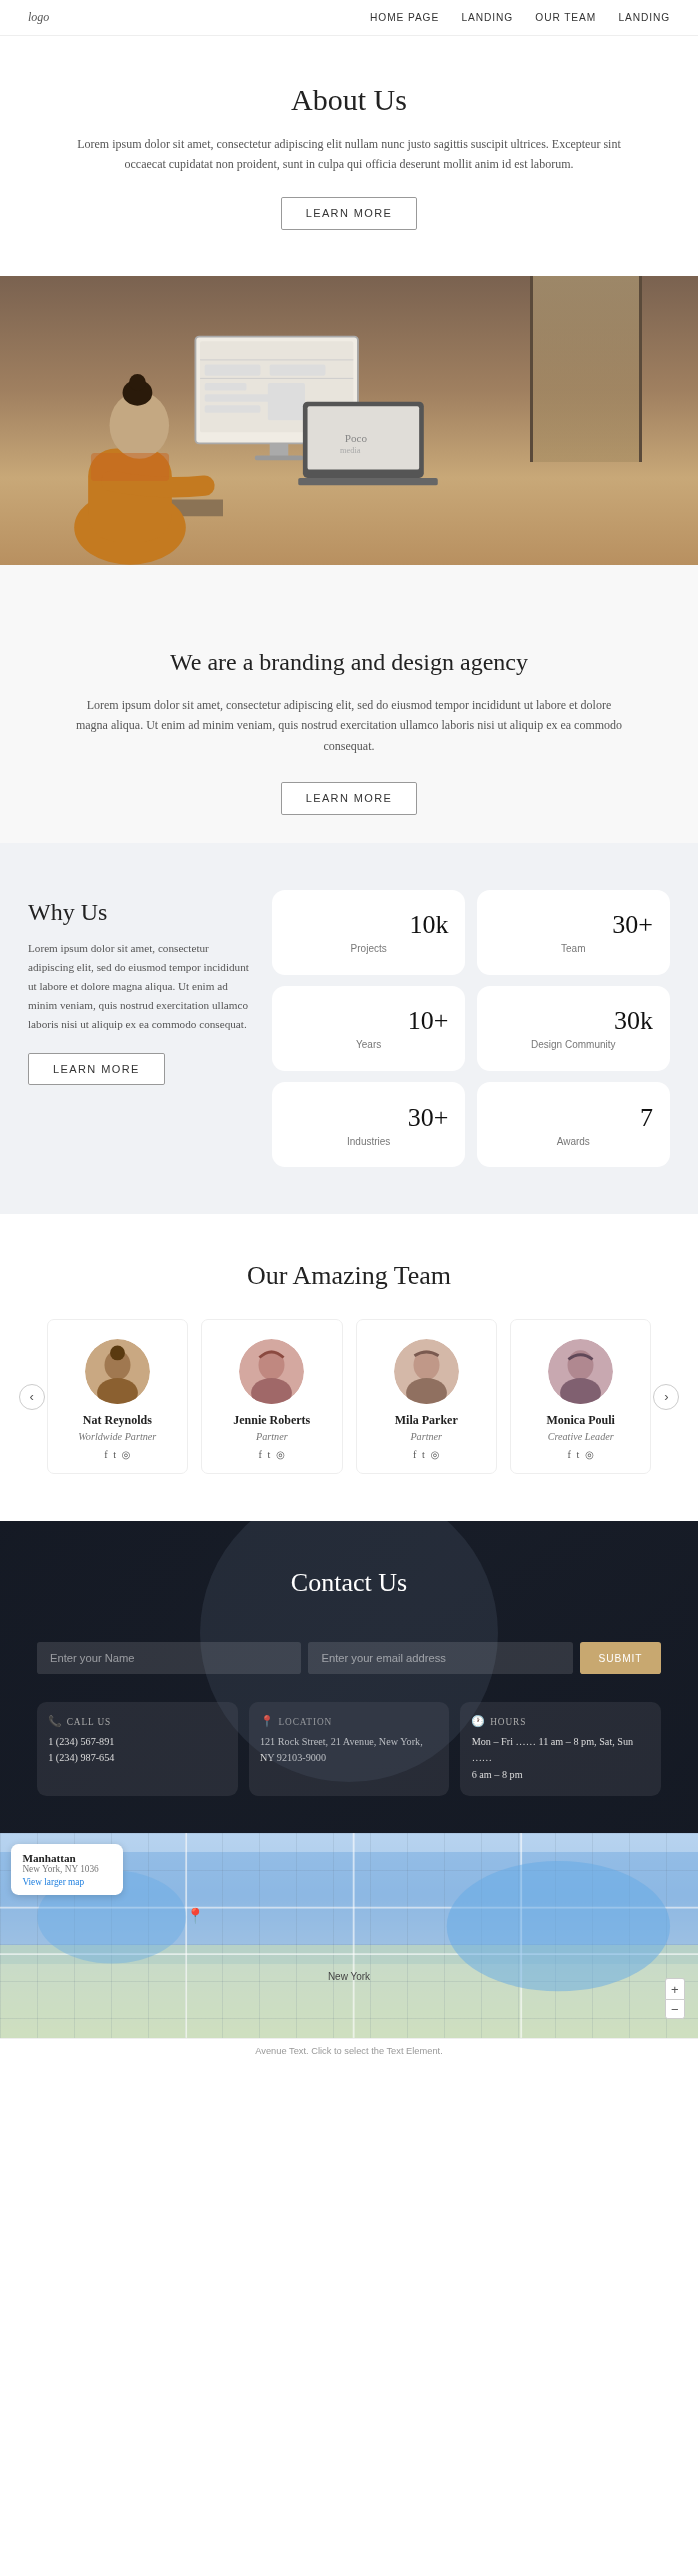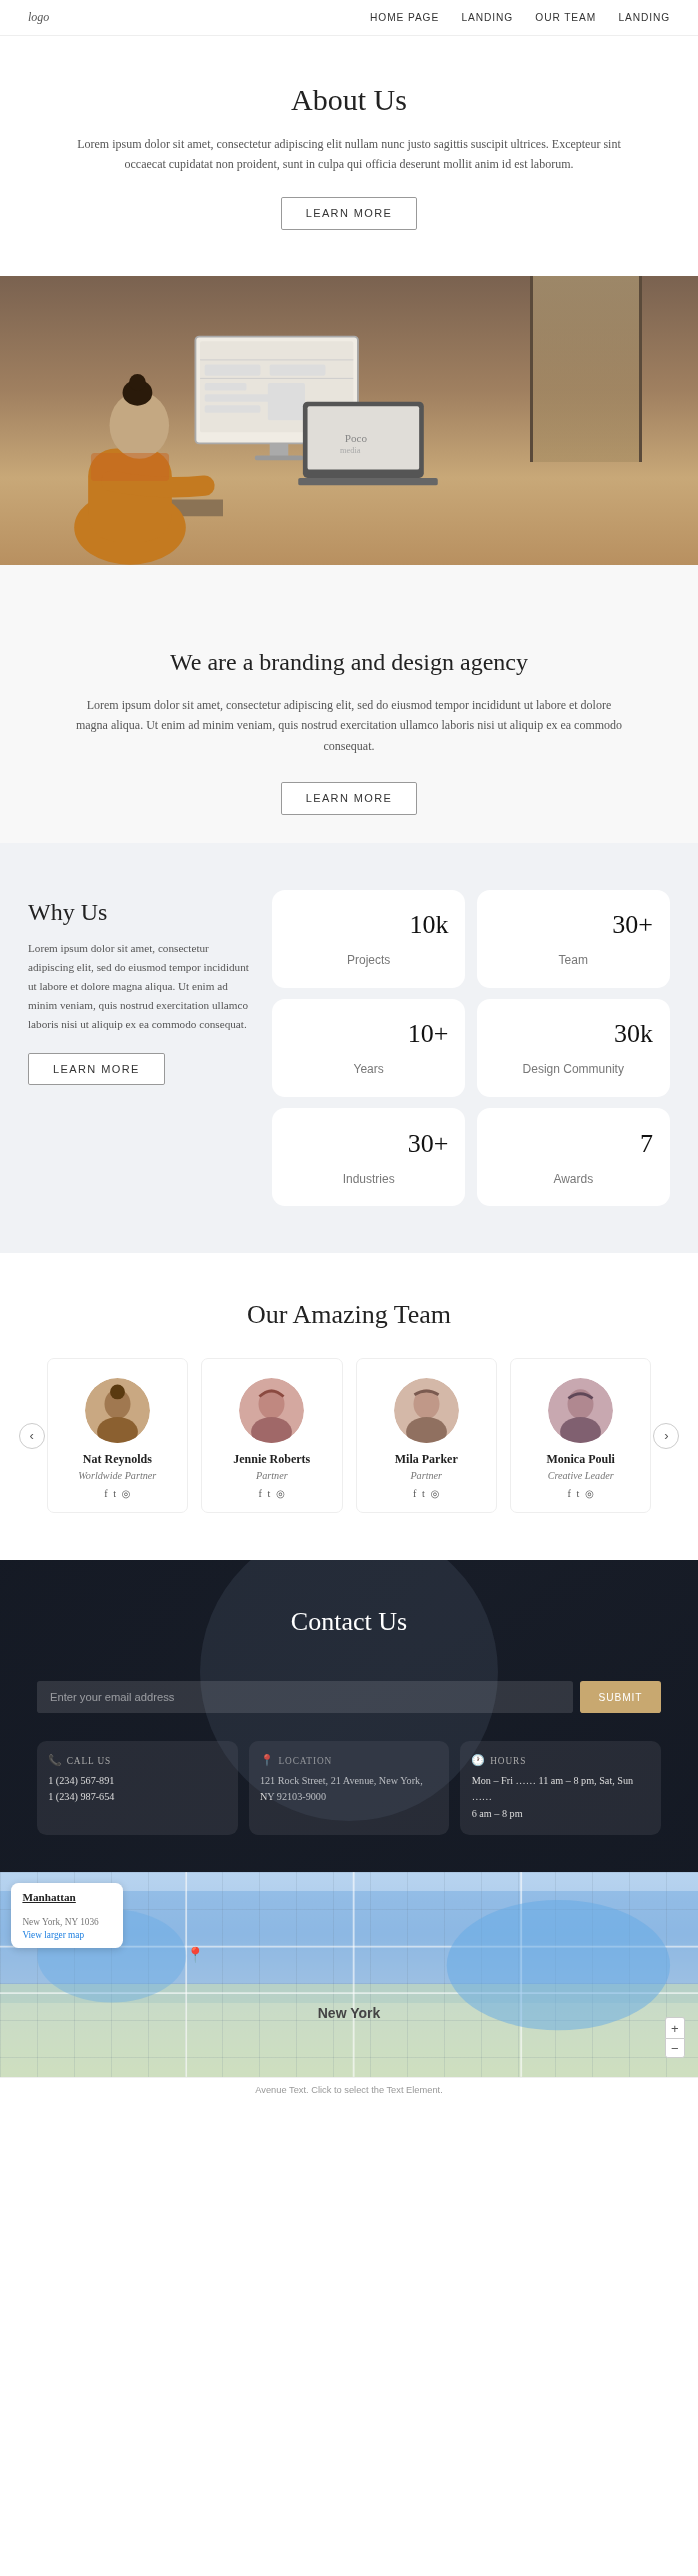--- a/index.html
+++ b/index.html
@@ -67,21 +67,21 @@
     .why-left p { font-size: 11.2px; line-height: 1.7; color: #555; margin-bottom: 18.6px; }
     .why-right { width: 62%; }
     .stats-grid {
       display: grid; grid-template-columns: 1fr 1fr; gap: 11.2px;
     }
     .stat-card {
       background: #fff; border-radius: 13px; padding: 20.5px 17px;
       text-align: center;
     }
     .stat-number { font-size: 26px; font-weight: 400; color: #111; text-align: right; }
-    .stat-label { font-size: 12px; color: #777; margin-top: 13px; font-family: Arial, sans-serif; }
+    .stat-label { font-size: 10px; color: #777; margin-top: 3px; font-family: Arial, sans-serif; }
 
     
     .team-section { padding: 47px 18.6px; text-align: center; background: #fff; }
     .team-section h2 { font-size: 26px; font-weight: 400; margin-bottom: 28px; }
     .team-carousel { position: relative; display: flex; align-items: center; }
     .team-grid {
       display: flex; gap: 13px; overflow: hidden; flex: 1; padding: 0 28px;
     }
     .team-card {
       flex: 1; background: #fff; border: 0.9px solid #eee; border-radius: 7px;
@@ -154,31 +154,31 @@
     .map-land { position: absolute; bottom: 0; left: 0; right: 0; height: 93px; background: rgba(200,220,180,0.6); }
     .map-grid-lines {
       position: absolute; inset: 0;
       background-image:
         linear-gradient(rgba(100,120,140,0.15) 0.9px, transparent 0.9px),
         linear-gradient(90deg, rgba(100,120,140,0.15) 0.9px, transparent 0.9px);
       background-size: 37px 37px;
     }
     .map-label {
       position: absolute; bottom: 56px; left: 50%; transform: translateX(-50%);
-      font-size: 14px; font-weight: 700; color: #444; font-family: Arial, sans-serif;
+      font-size: 10px; font-weight: 400; color: #444; font-family: Arial, sans-serif;
     }
     .map-pin {
       position: absolute; top: 74px; left: 186px; font-size: 15px; color: #e44;
     }
     .map-overlay-card {
       position: absolute; top: 11.2px; left: 11.2px; background: #fff;
       border-radius: 7.4px; padding: 7.4px 11.2px; font-size: 10.2px;
       box-shadow: 0 1.9px 7.4px rgba(0,0,0,0.15); min-width: 112px;
     }
-    .map-overlay-title { font-weight: 700; font-size: 11.2px; margin-bottom: 14px; text-decoration: underline; }
+    .map-overlay-title { font-weight: 700; font-size: 11.2px; margin-bottom: 0; }
     .map-overlay-sub { color: #777; font-size: 9.3px; }
     .map-overlay-link { color: #2080e0; font-size: 9.3px; margin-top: 3.7px; cursor: pointer; }
     .map-zoom {
       position: absolute; bottom: 18.6px; right: 13px;
       display: flex; flex-direction: column;
     }
     .map-zoom-btn {
       width: 20.5px; height: 20.5px; background: #fff; border: 0.9px solid #ccc;
       display: flex; align-items: center; justify-content: center;
       font-size: 13px; cursor: pointer; color: #555;
@@ -384,20 +384,21 @@
 
     </div>
     <button class="carousel-btn carousel-btn-right">›</button>
   </div>
 </section>
 
 <section class="contact-section">
   <div class="contact-bg-shape"></div>
   <h2>Contact Us</h2>
   <div class="contact-form">
+    <input class="contact-input" type="text" placeholder="Enter your Name" style="">
     <input class="contact-input" type="email" placeholder="Enter your email address" style="">
     <button class="btn-submit">SUBMIT</button>
   </div>
   <div class="contact-info-grid">
     <div class="contact-info-card">
       <div class="contact-info-label">
         <span class="ci-icon">📞</span>
         <span>CALL US</span>
       </div>
       <div class="contact-info-text">1 (234) 567-891</div>

